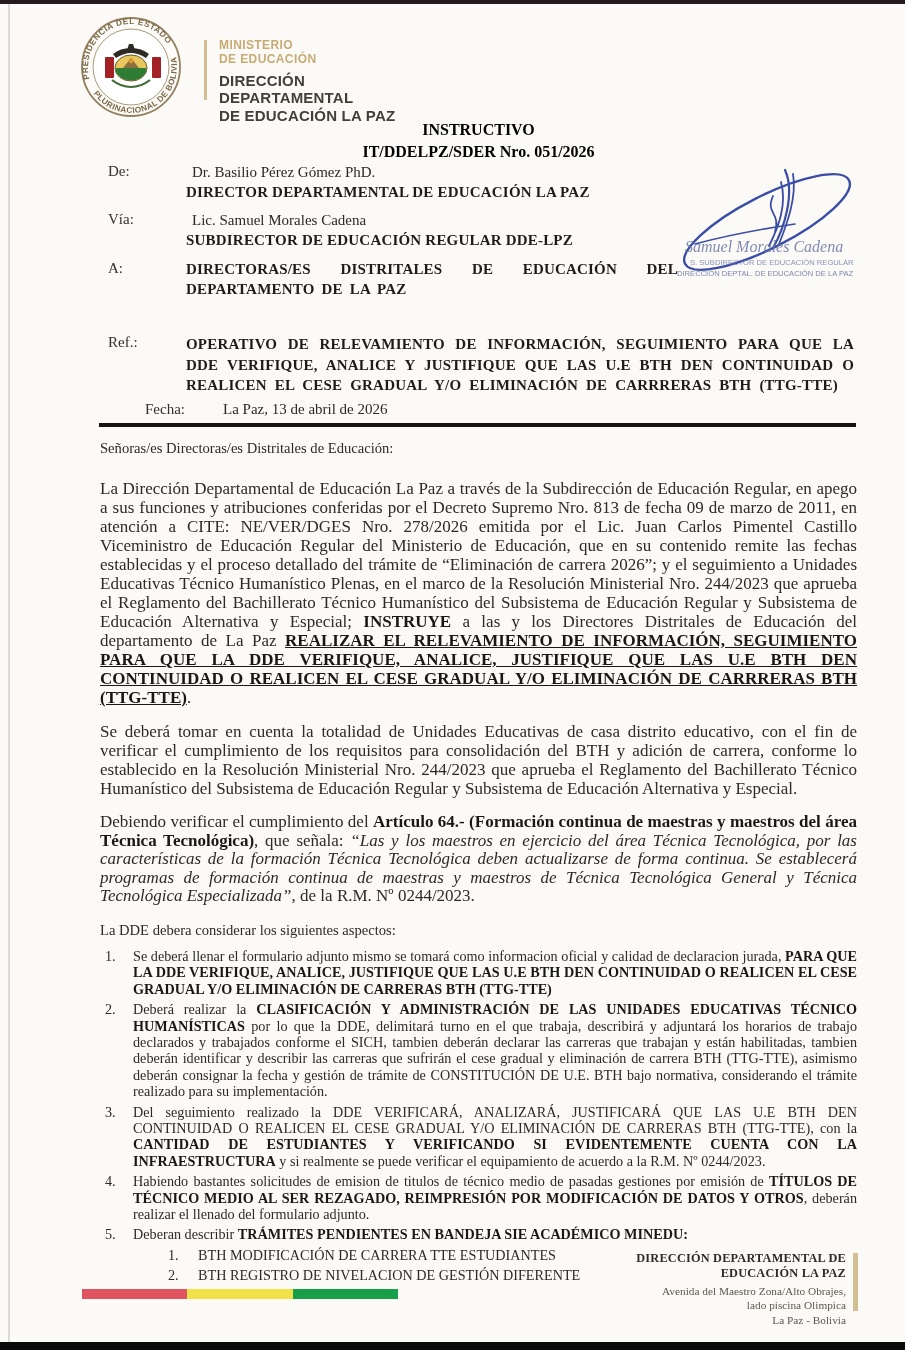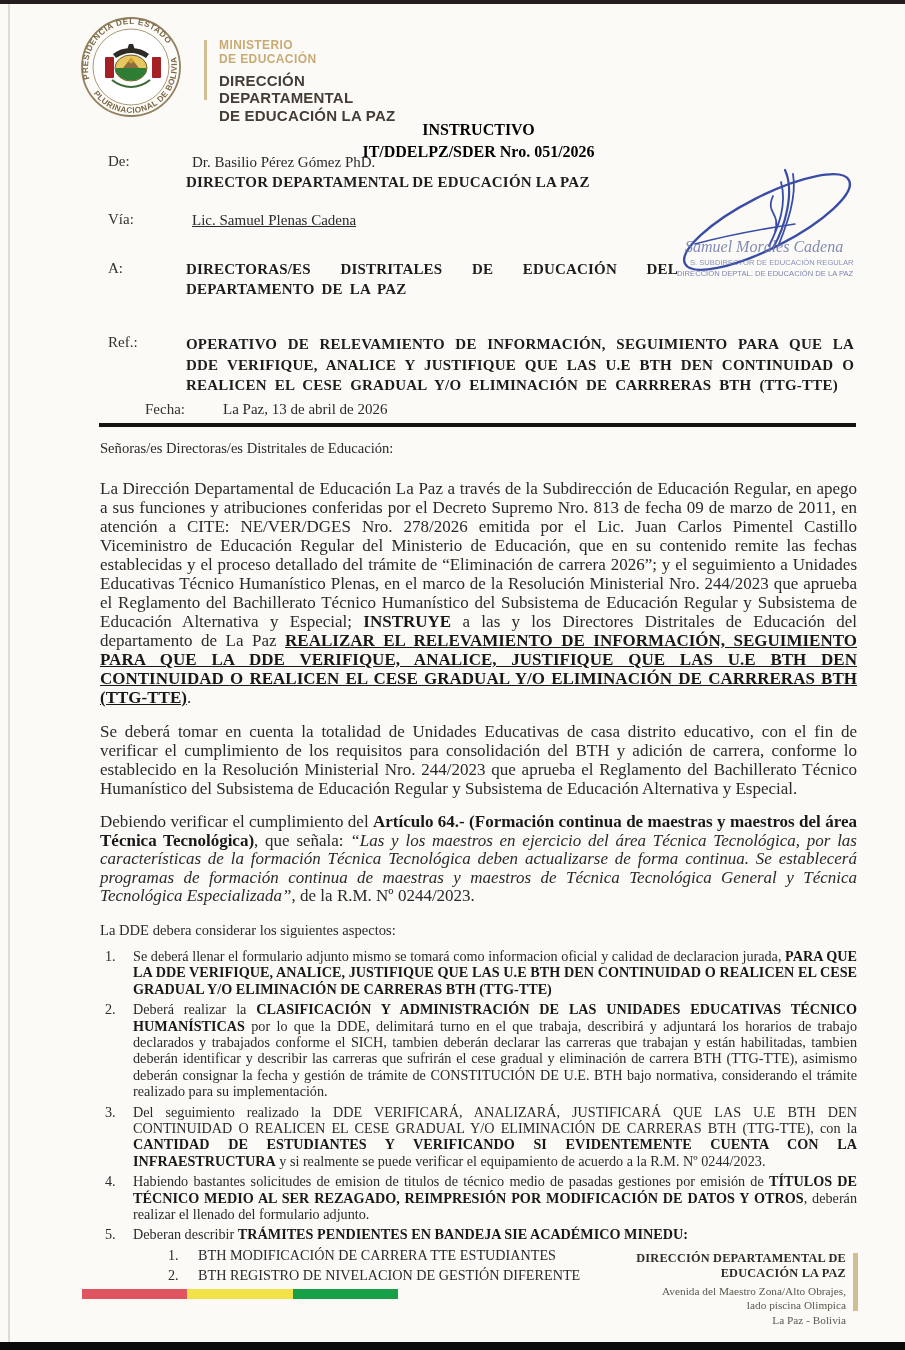--- a/index.html
+++ b/index.html
@@ -26,22 +26,22 @@
   .title-line{font-weight:700;font-size:16px;line-height:1.35;color:#000000;}
 
   
   .memo-row{position:absolute;left:108px;width:750px;}
   .memo-label{position:absolute;left:0;top:0;font-size:15px;color:#34322f;}
   .memo-content{margin-left:78px;font-size:15px;line-height:1.3;}
   .memo-line{display:block;}
   .ln-normal{font-weight:400;margin-left:6px;}
   .ln-bold{font-weight:700;color:#1d1c1a;letter-spacing:.2px;}
   .justify{text-align:justify;}
-  .row-de{top:153px;}
-  .row-via{top:211px;text-decoration:underline;}
+  .row-de{top:163px;}
+  .row-via{top:211px;}
   .row-a{top:260px;}  .row-a .memo-content{width:492px;word-spacing:3px;}
   .row-ref{top:314px;margin-top:20px;} .row-ref .memo-content{width:668px;word-spacing:4px;line-height:1.38;}
   .row-fecha{top:401px;font-size:15px;margin-left:37px;}
   .fecha-value{margin-left:78px;font-size:15px;}
 
   .rule{position:absolute;top:423px;left:99px;width:757px;height:4px;background:#15140f;}
 
   
   .signature{position:absolute;top:152px;left:635px;width:268px;height:150px;pointer-events:none;}
 
@@ -129,21 +129,22 @@
     <span class="memo-label">De:</span>
     <div class="memo-content">
       <span class="memo-line ln-normal">Dr. Basilio Pérez Gómez PhD.</span>
       <span class="memo-line ln-bold">DIRECTOR DEPARTAMENTAL DE EDUCACIÓN LA PAZ</span>
     </div>
   </div>
 
   <div class="memo-row row-via">
     <span class="memo-label">Vía:</span>
     <div class="memo-content">
-      <span class="memo-line ln-normal">Lic. Samuel Plenas Cadena</span>
+      <span class="memo-line ln-normal">Lic. Samuel Morales Cadena</span>
+      <span class="memo-line ln-bold">SUBDIRECTOR DE EDUCACIÓN REGULAR DDE-LPZ</span>
     </div>
   </div>
 
   <div class="memo-row row-a">
     <span class="memo-label">A:</span>
     <div class="memo-content ln-bold justify">DIRECTORAS/ES DISTRITALES DE EDUCACIÓN DEL DEPARTAMENTO DE LA PAZ</div>
   </div>
 
   <div class="memo-row row-ref">
     <span class="memo-label">Ref.:</span>

